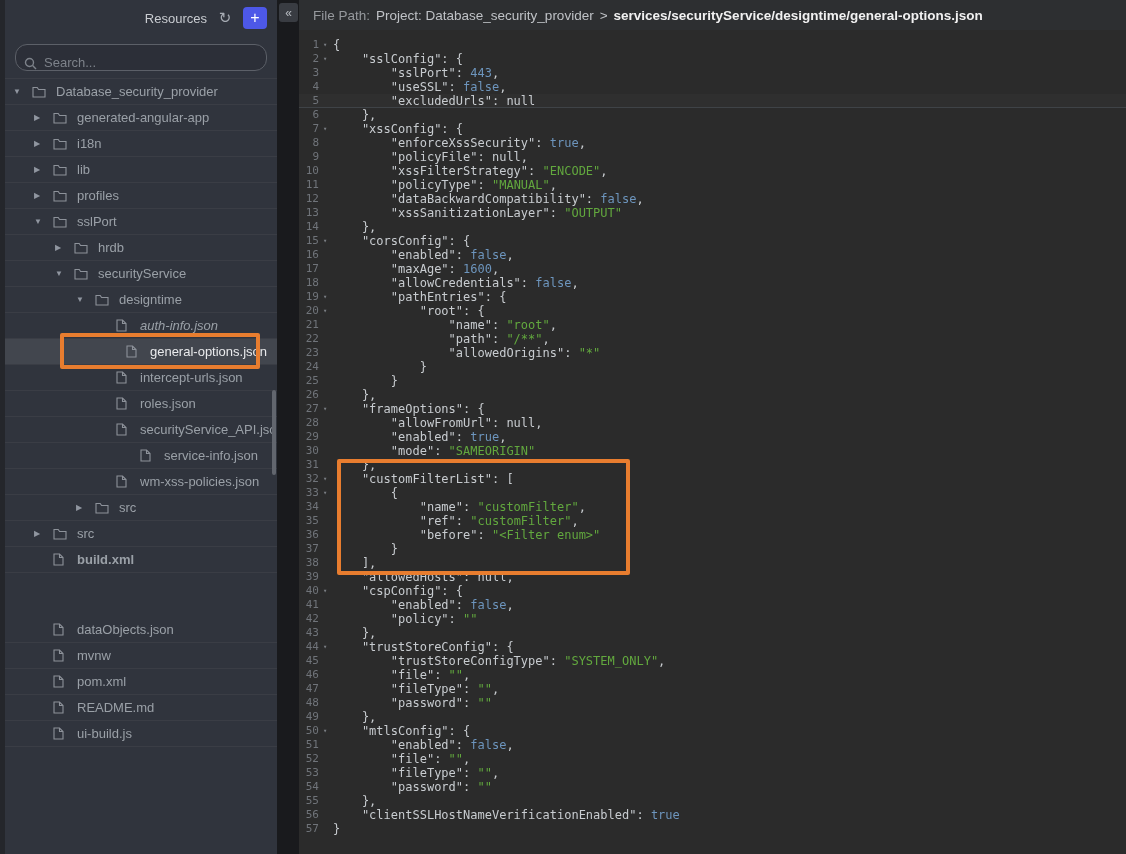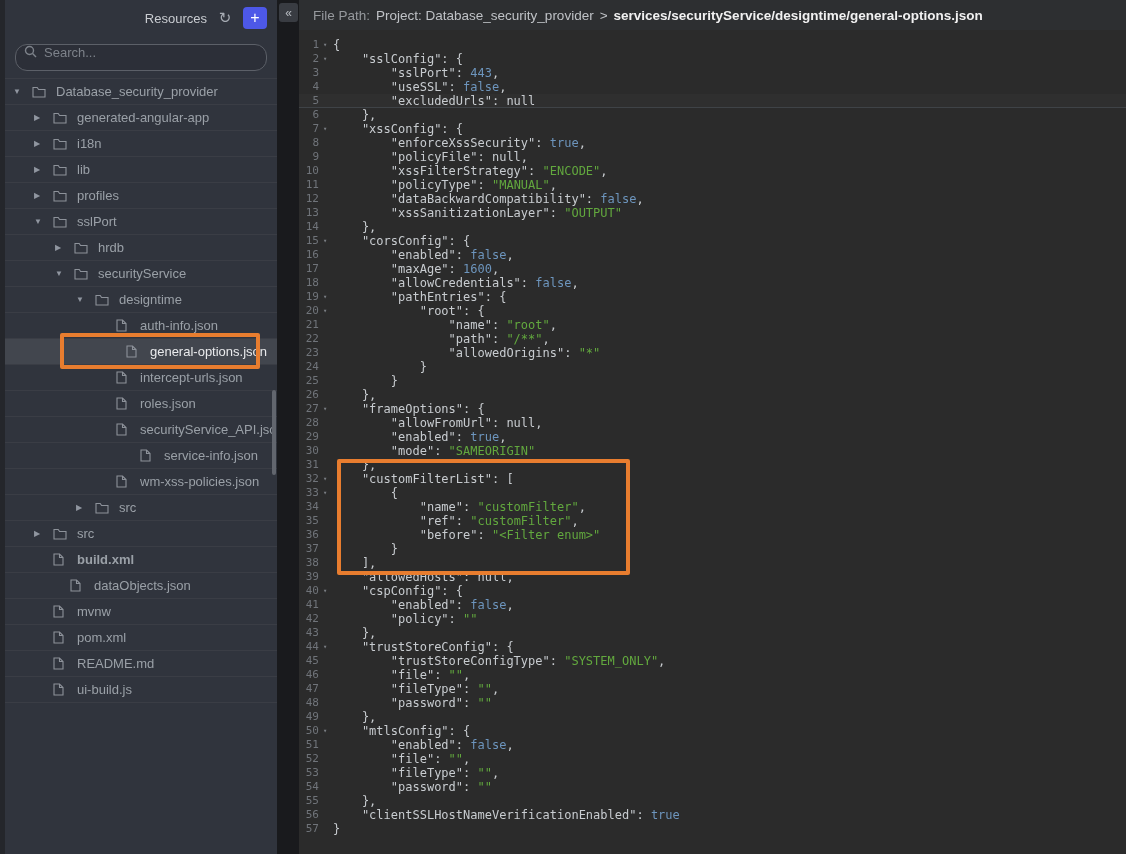--- a/index.html
+++ b/index.html
@@ -10,21 +10,21 @@
   
   .sidebar { position:absolute; left:0; top:0; width:277px; height:854px;
              background:#30343d; border-left:5px solid #24262b; }
   .sidebar-header { height:36px; display:flex; align-items:center; padding:0 10px 0 12px; gap:8px; }
   .panel-title { color:#c9ccd1; font-size:13px; flex:1;text-align:right; }
   .refresh-btn { color:#a6abb3; font-size:15px; cursor:pointer; background:none; border:none;
                  width:20px; height:20px; line-height:20px; text-align:center; }
   .add-btn { width:24px; height:22px; background:var(--btn-blue,#4d58e8); border:none; border-radius:4px;
              color:#fff; font-size:16px; line-height:20px; text-align:center; cursor:pointer; }
   .search { margin:8px 10px 7px 10px; height:27px; border:1px solid #5c6068; border-radius:12px;
-            display:flex; align-items:flex-start; padding:0 8px; gap:7px; background:rgba(0,0,0,0.08); }
+            display:flex; align-items:flex-end; padding:0 8px; gap:7px; background:rgba(0,0,0,0.08); }
   .search svg { flex:0 0 auto; }
   .search input { background:transparent; border:none; outline:none; color:#aeb2b8;
                   font-size:13px; width:100%; font-family:"Liberation Sans",sans-serif; }
   .search input::placeholder { color:#7d828a; }
   .tree { border-top:1px solid #3a3d45; }
   .trow { height:26px; display:flex; align-items:center; border-bottom:1px solid #3a3d45;
           color:#9aa0a7; font-size:13px; cursor:pointer; }
   .trow.selected { background:#42464e; color:#e9eaec; }
   .arrow { width:19px; font-size:8px; color:#9096a0; flex:0 0 19px; }
   .ticon { width:16px; height:14px; margin-right:8px; flex:0 0 16px; display:flex; align-items:center; }
@@ -155,21 +155,21 @@
         </div>
         <div class="trow" style="padding-left: 71px;">
           <span class="arrow">▼</span>
           <span class="ticon">
             <svg width="14" height="12" viewBox="0 0 14 12">
               <path d="M1 1.5h4.2l1.4 2H13v7.5H1z" fill="none" stroke="#8d929a" stroke-width="1.1"></path>
             </svg>
           </span>
           <span class="tlabel">designtime</span>
         </div>
-        <div class="trow" style="padding-left: 92px;">
+        <div class="trow" style="padding-left: 92px; font-style: italic;">
           <span class="arrow"></span>
           <span class="ticon">
             <svg width="11" height="13" viewBox="0 0 11 13">
               <path d="M1 1h5.5L10 4.5V12H1z" fill="none" stroke="#8d929a" stroke-width="1.1"></path>
               <path d="M6.5 1v3.5H10" fill="none" stroke="#8d929a" stroke-width="1.1"></path>
             </svg>
           </span>
           <span class="tlabel">auth-info.json</span>
         </div>
         <div class="trow selected" style="padding-left: 92px; justify-content: center;">
@@ -253,21 +253,21 @@
         <div class="trow" style="padding-left: 29px; font-weight: bold;">
           <span class="arrow"></span>
           <span class="ticon">
             <svg width="11" height="13" viewBox="0 0 11 13">
               <path d="M1 1h5.5L10 4.5V12H1z" fill="none" stroke="#8d929a" stroke-width="1.1"></path>
               <path d="M6.5 1v3.5H10" fill="none" stroke="#8d929a" stroke-width="1.1"></path>
             </svg>
           </span>
           <span class="tlabel">build.xml</span>
         </div>
-        <div class="trow" style="padding-left: 46px;">
+        <div class="trow" style="padding-left: 29px; margin-top: 44px;">
           <span class="arrow"></span>
           <span class="ticon">
             <svg width="11" height="13" viewBox="0 0 11 13">
               <path d="M1 1h5.5L10 4.5V12H1z" fill="none" stroke="#8d929a" stroke-width="1.1"></path>
               <path d="M6.5 1v3.5H10" fill="none" stroke="#8d929a" stroke-width="1.1"></path>
             </svg>
           </span>
           <span class="tlabel">dataObjects.json</span>
         </div>
         <div class="trow" style="padding-left: 29px;">

